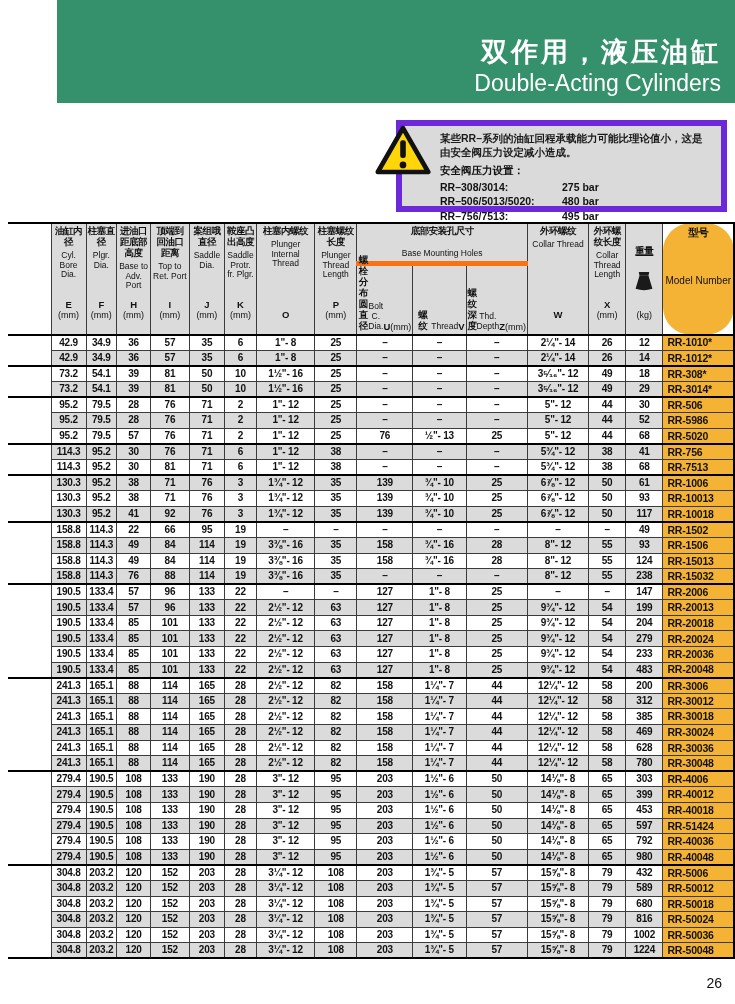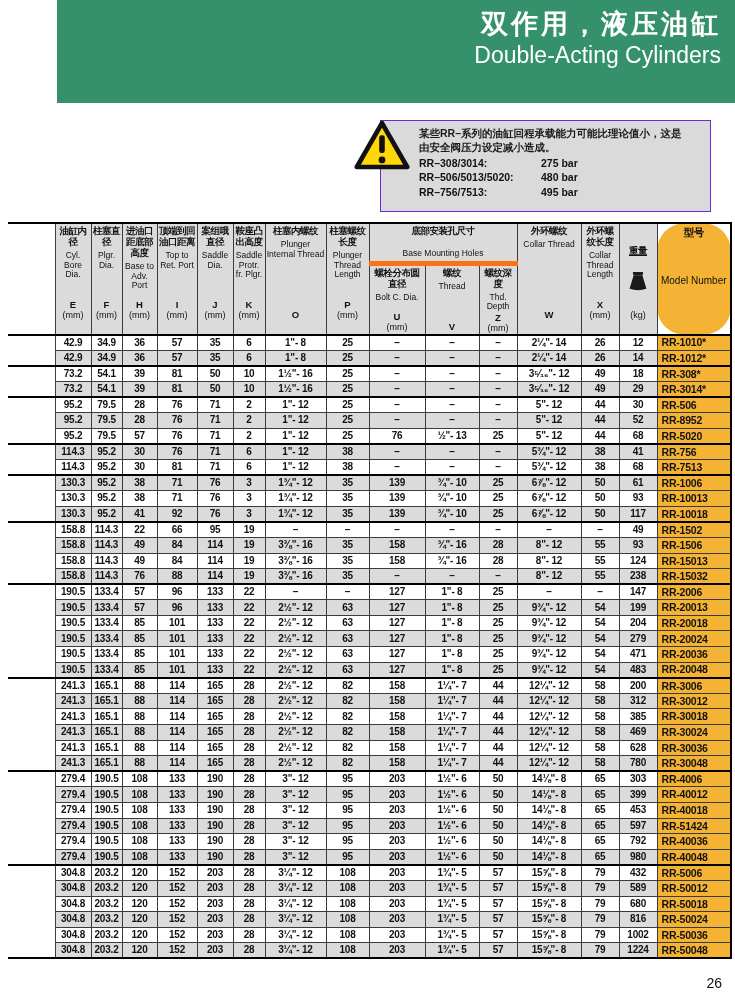--- a/index.html
+++ b/index.html
@@ -6,29 +6,29 @@
   body {
     width:735px; height:1004px; position:relative; background:#ffffff;
     font-family:"Liberation Sans", sans-serif; color:#111;
     overflow:hidden;
   }
 
   
   .banner {
     position:absolute; left:57px; top:0; width:678px; height:103px;
     background:#35906C; box-sizing:border-box;
-    padding:8px 14px 0 0; text-align:right; color:#fff;
+    padding:36px 14px 0 0; text-align:right; color:#fff;
   }
   .banner-zh { font-size:27px; font-weight:bold; letter-spacing:3px; line-height:1.2; }
   .banner-en { font-size:23px; line-height:1.2; margin-top:2px; }
 
   
   .warning {
-    position:absolute; left:380px; top:120px; width:331px; height:92px;
-    background:#DADADA; border:1px solid #6d28d9; box-sizing:border-box;
+    position:absolute; left:396px; top:120px; width:331px; height:92px;
+    background:#DADADA; border:6px solid #6d28d9; box-sizing:border-box;
     padding:6px 6px 4px 38px;
   }
   .warn-triangle { position:absolute; left:-27px; top:-2px; }
   .warn-text { font-size:10.5px; font-weight:bold; color:#1a1a1a; line-height:1.3; }
   .warn-sub  { font-size:10.5px; font-weight:bold; margin-top:5px; }
   .warn-row  { display:flex; font-size:10.5px; font-weight:bold; margin-top:2.5px; }
   .warn-label { width:122px; }
 
   
   .table-wrap { position:absolute; left:8px; top:222px; }
@@ -41,21 +41,21 @@
     padding:2px 1px;
   }
   thead th.group-h { border-bottom:5px solid #f97316; vertical-align:middle; }
   thead th.rail-h, tbody td.rail {
     background:#fff; border-left:none;
   }
   thead th.rail-h { border-top:2px solid #000; border-bottom:2px solid #000; }
   tbody td.rail { border-top:none; border-bottom:none; }
 
   .hwrap   { display:flex; flex-direction:column; align-items:center; height:94px; }
-  .hwrap-s { display:flex; flex-direction:column; align-items:center; height:64px; }
+  .hwrap-s { display:flex; flex-direction:row; align-items:flex-end; height:64px; }
   .hwrap-g { text-align:center; }
   .h-zh   { font-size:9.5px; font-weight:bold; letter-spacing:-0.5px; line-height:1.15; text-align:center; }
   .h-zh-u { text-decoration:underline;margin-top:20px; }
   .h-en   { font-size:8.5px; font-weight:normal; line-height:1.15; text-align:center; margin-top:3px; }
   .h-code { font-size:9.5px; font-weight:bold; }
   .h-unit { font-size:9px;  font-weight:normal; }
   .h-spacer { flex:1; }
   .h-icon { margin:2px 0; }
 
   tbody td {
@@ -86,20 +86,21 @@
     <svg width="56" height="53" viewBox="0 0 60 56">
       <path d="M30 4 L57 51 L3 51 Z" fill="#FFD60A" stroke="#111" stroke-width="5" stroke-linejoin="round"></path>
       <rect x="27" y="17" width="6" height="19" rx="2.5" fill="#111"></rect>
       <circle cx="30" cy="43.5" r="3.6" fill="#111"></circle>
     </svg>
   </span>
   <div class="warn-text">
     <span>某些RR–系列的油缸回程承载能力可能比理论值小，这是</span><br>
     <span>由安全阀压力设定减小造成。</span>
   </div>
+  <div class="warn-sub">安全阀压力设置：</div>
   <div class="warn-row">
     <span class="warn-label">RR–308/3014:</span>
     <span>275 bar</span>
   </div>
   <div class="warn-row">
     <span class="warn-label">RR–506/5013/5020:</span>
     <span>480 bar</span>
   </div>
   <div class="warn-row">
     <span class="warn-label">RR–756/7513:</span>
@@ -379,21 +380,21 @@
           <td>71</td>
           <td>2</td>
           <td>1"- 12</td>
           <td>25</td>
           <td>–</td>
           <td>–</td>
           <td>–</td>
           <td>5"- 12</td>
           <td>44</td>
           <td>52</td>
-          <td class="model">RR-8952</td>
+          <td class="model">RR-5986</td>
         </tr>
         <tr class="group-end">
           <td class="rail"></td>
           <td>95.2</td>
           <td>79.5</td>
           <td>57</td>
           <td>76</td>
           <td>71</td>
           <td>2</td>
           <td>1"- 12</td>
@@ -648,21 +649,21 @@
           <td>101</td>
           <td>133</td>
           <td>22</td>
           <td>2½"- 12</td>
           <td>63</td>
           <td>127</td>
           <td>1"- 8</td>
           <td>25</td>
           <td>9¾"- 12</td>
           <td>54</td>
-          <td>471</td>
+          <td>233</td>
           <td class="model">RR-20036</td>
         </tr>
         <tr class="alt group-end">
           <td class="rail"></td>
           <td>190.5</td>
           <td>133.4</td>
           <td>85</td>
           <td>101</td>
           <td>133</td>
           <td>22</td>

